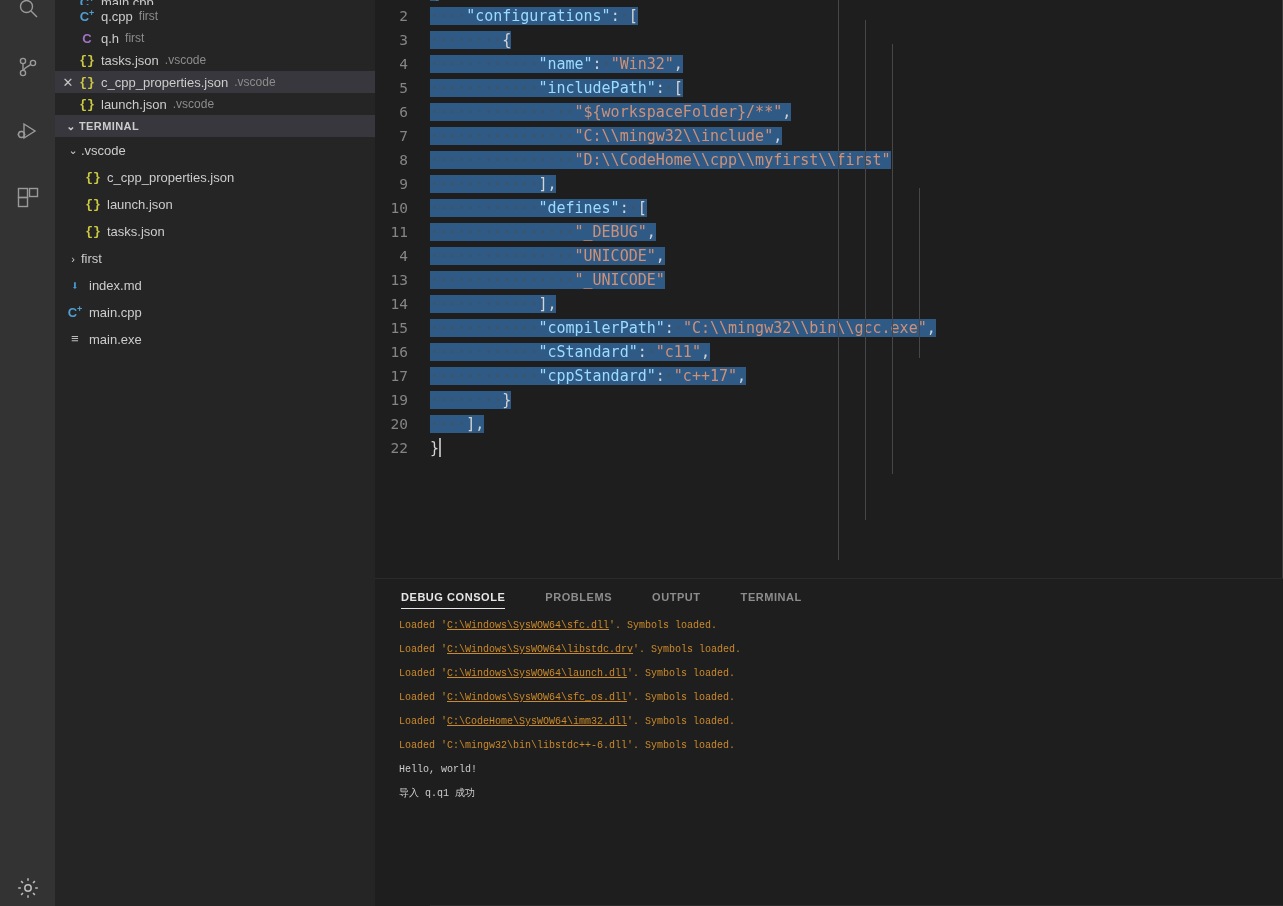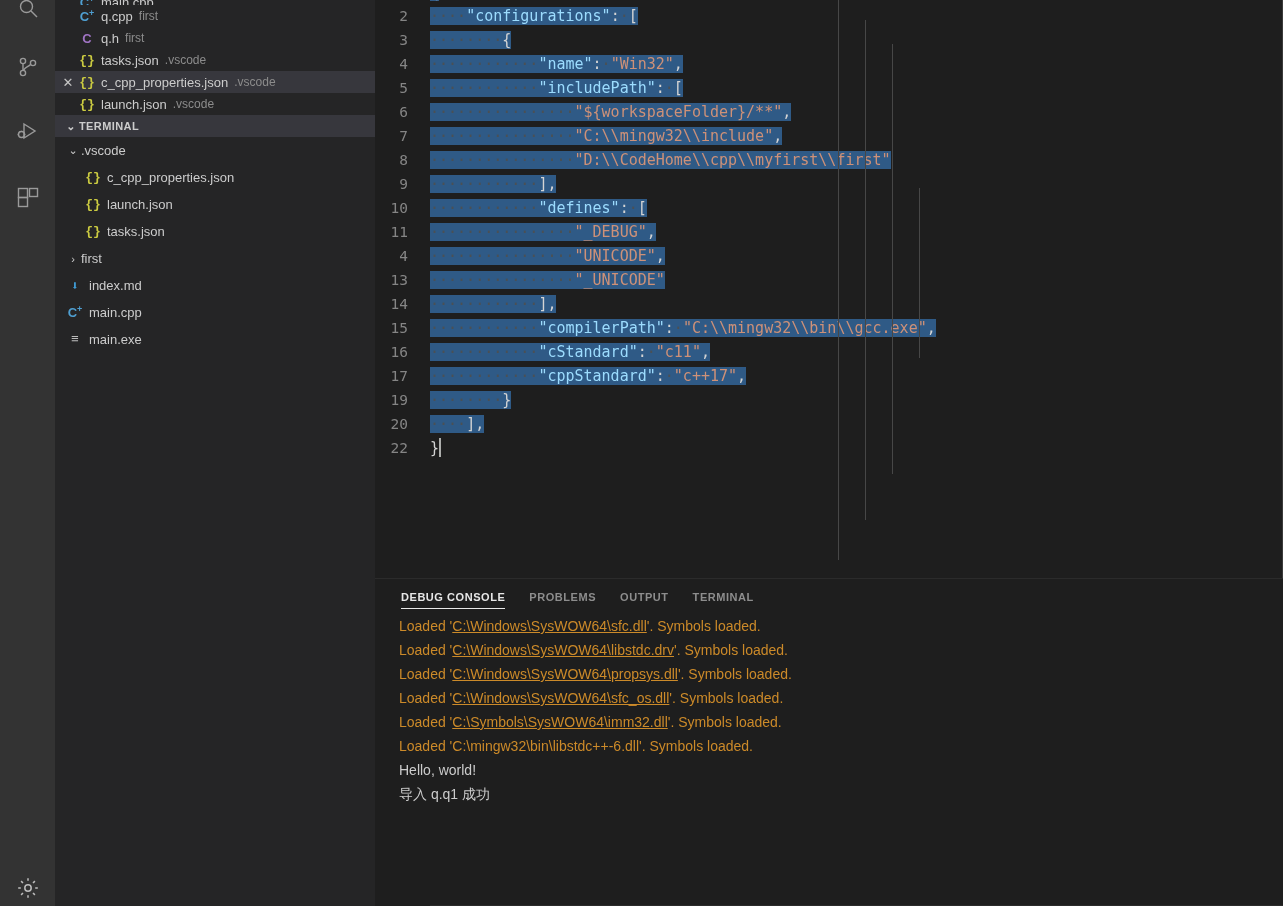--- a/index.html
+++ b/index.html
@@ -111,39 +111,39 @@
     position: absolute; top: 0; width: 1px; background: #474747;
   }
 
   
   .panel {
     position: absolute; left: 0; right: 0; top: 578px; bottom: 0;
     background: #1e1e1e; border-top: 1px solid #2b2b2b;
   }
   .panel-tabs {
     height: 35px; display: flex; align-items: center;
-    padding-left: 26px; gap: 0;
+    padding-left: 26px; gap: 16px;
   }
   .ptab {
     font-size: 11px; letter-spacing: .55px; font-weight: bold;
     color: #8d8d8d; padding: 0 12px; height: 35px;
     display: flex; align-items: center; position: relative;
     text-transform: uppercase;
   }
   .ptab:first-child { padding-left: 0; }
   .ptab.active { color: #e7e7e7; }
   .ptab.active::after {
     content: ""; position: absolute; left: 0; right: 12px; bottom: 5px;
     height: 1px; background: #e7e7e7;
   }
   .console {
     position: absolute; top: 35px; left: 0; right: 0; bottom: 8px;
     overflow: hidden; padding-left: 24px;
-    font-family: Liberation Sans, sans-serif;
-    font-size: 14px; line-height: 24px;
+    font-family: Liberation Mono, monospace;
+    font-size: 10px; line-height: 24px;
   }
   .cline { height: 24px; white-space: pre; color: #cc8a29; }
   .cline.plain { color: #cccccc; }
   .lnk { color: #cc8a29; text-decoration: underline; }
 
   
   .edge-line {
     position: absolute; right: 0; top: 0; width: 1px; height: 578px;
     background: #3a3a3a;
   }
@@ -315,23 +315,23 @@
     <div class="panel">
       <div class="panel-tabs" id="panel-tabs">
           <div class="ptab active">DEBUG CONSOLE</div>
           <div class="ptab">PROBLEMS</div>
           <div class="ptab">OUTPUT</div>
           <div class="ptab">TERMINAL</div>
         </div>
       <div class="console" id="console">
           <div class="cline">Loaded '<span class="lnk">C:\Windows\SysWOW64\sfc.dll</span>'. Symbols loaded.</div>
           <div class="cline">Loaded '<span class="lnk">C:\Windows\SysWOW64\libstdc.drv</span>'. Symbols loaded.</div>
-          <div class="cline">Loaded '<span class="lnk">C:\Windows\SysWOW64\propsys.dll</span>'. Symbols loaded.</div>
+          <div class="cline">Loaded '<span class="lnk">C:\Windows\SysWOW64\launch.dll</span>'. Symbols loaded.</div>
           <div class="cline">Loaded '<span class="lnk">C:\Windows\SysWOW64\sfc_os.dll</span>'. Symbols loaded.</div>
-          <div class="cline">Loaded '<span class="lnk">C:\Symbols\SysWOW64\imm32.dll</span>'. Symbols loaded.</div>
+          <div class="cline">Loaded '<span class="lnk">C:\CodeHome\SysWOW64\imm32.dll</span>'. Symbols loaded.</div>
           <div class="cline">Loaded 'C:\mingw32\bin\libstdc++-6.dll'. Symbols loaded.</div>
           <div class="cline plain">Hello, world!</div>
           <div class="cline plain">导入 q.q1 成功</div>
         </div>
     </div>
 
     <div class="bottom-line"></div>
   </div>
 </div>
 

